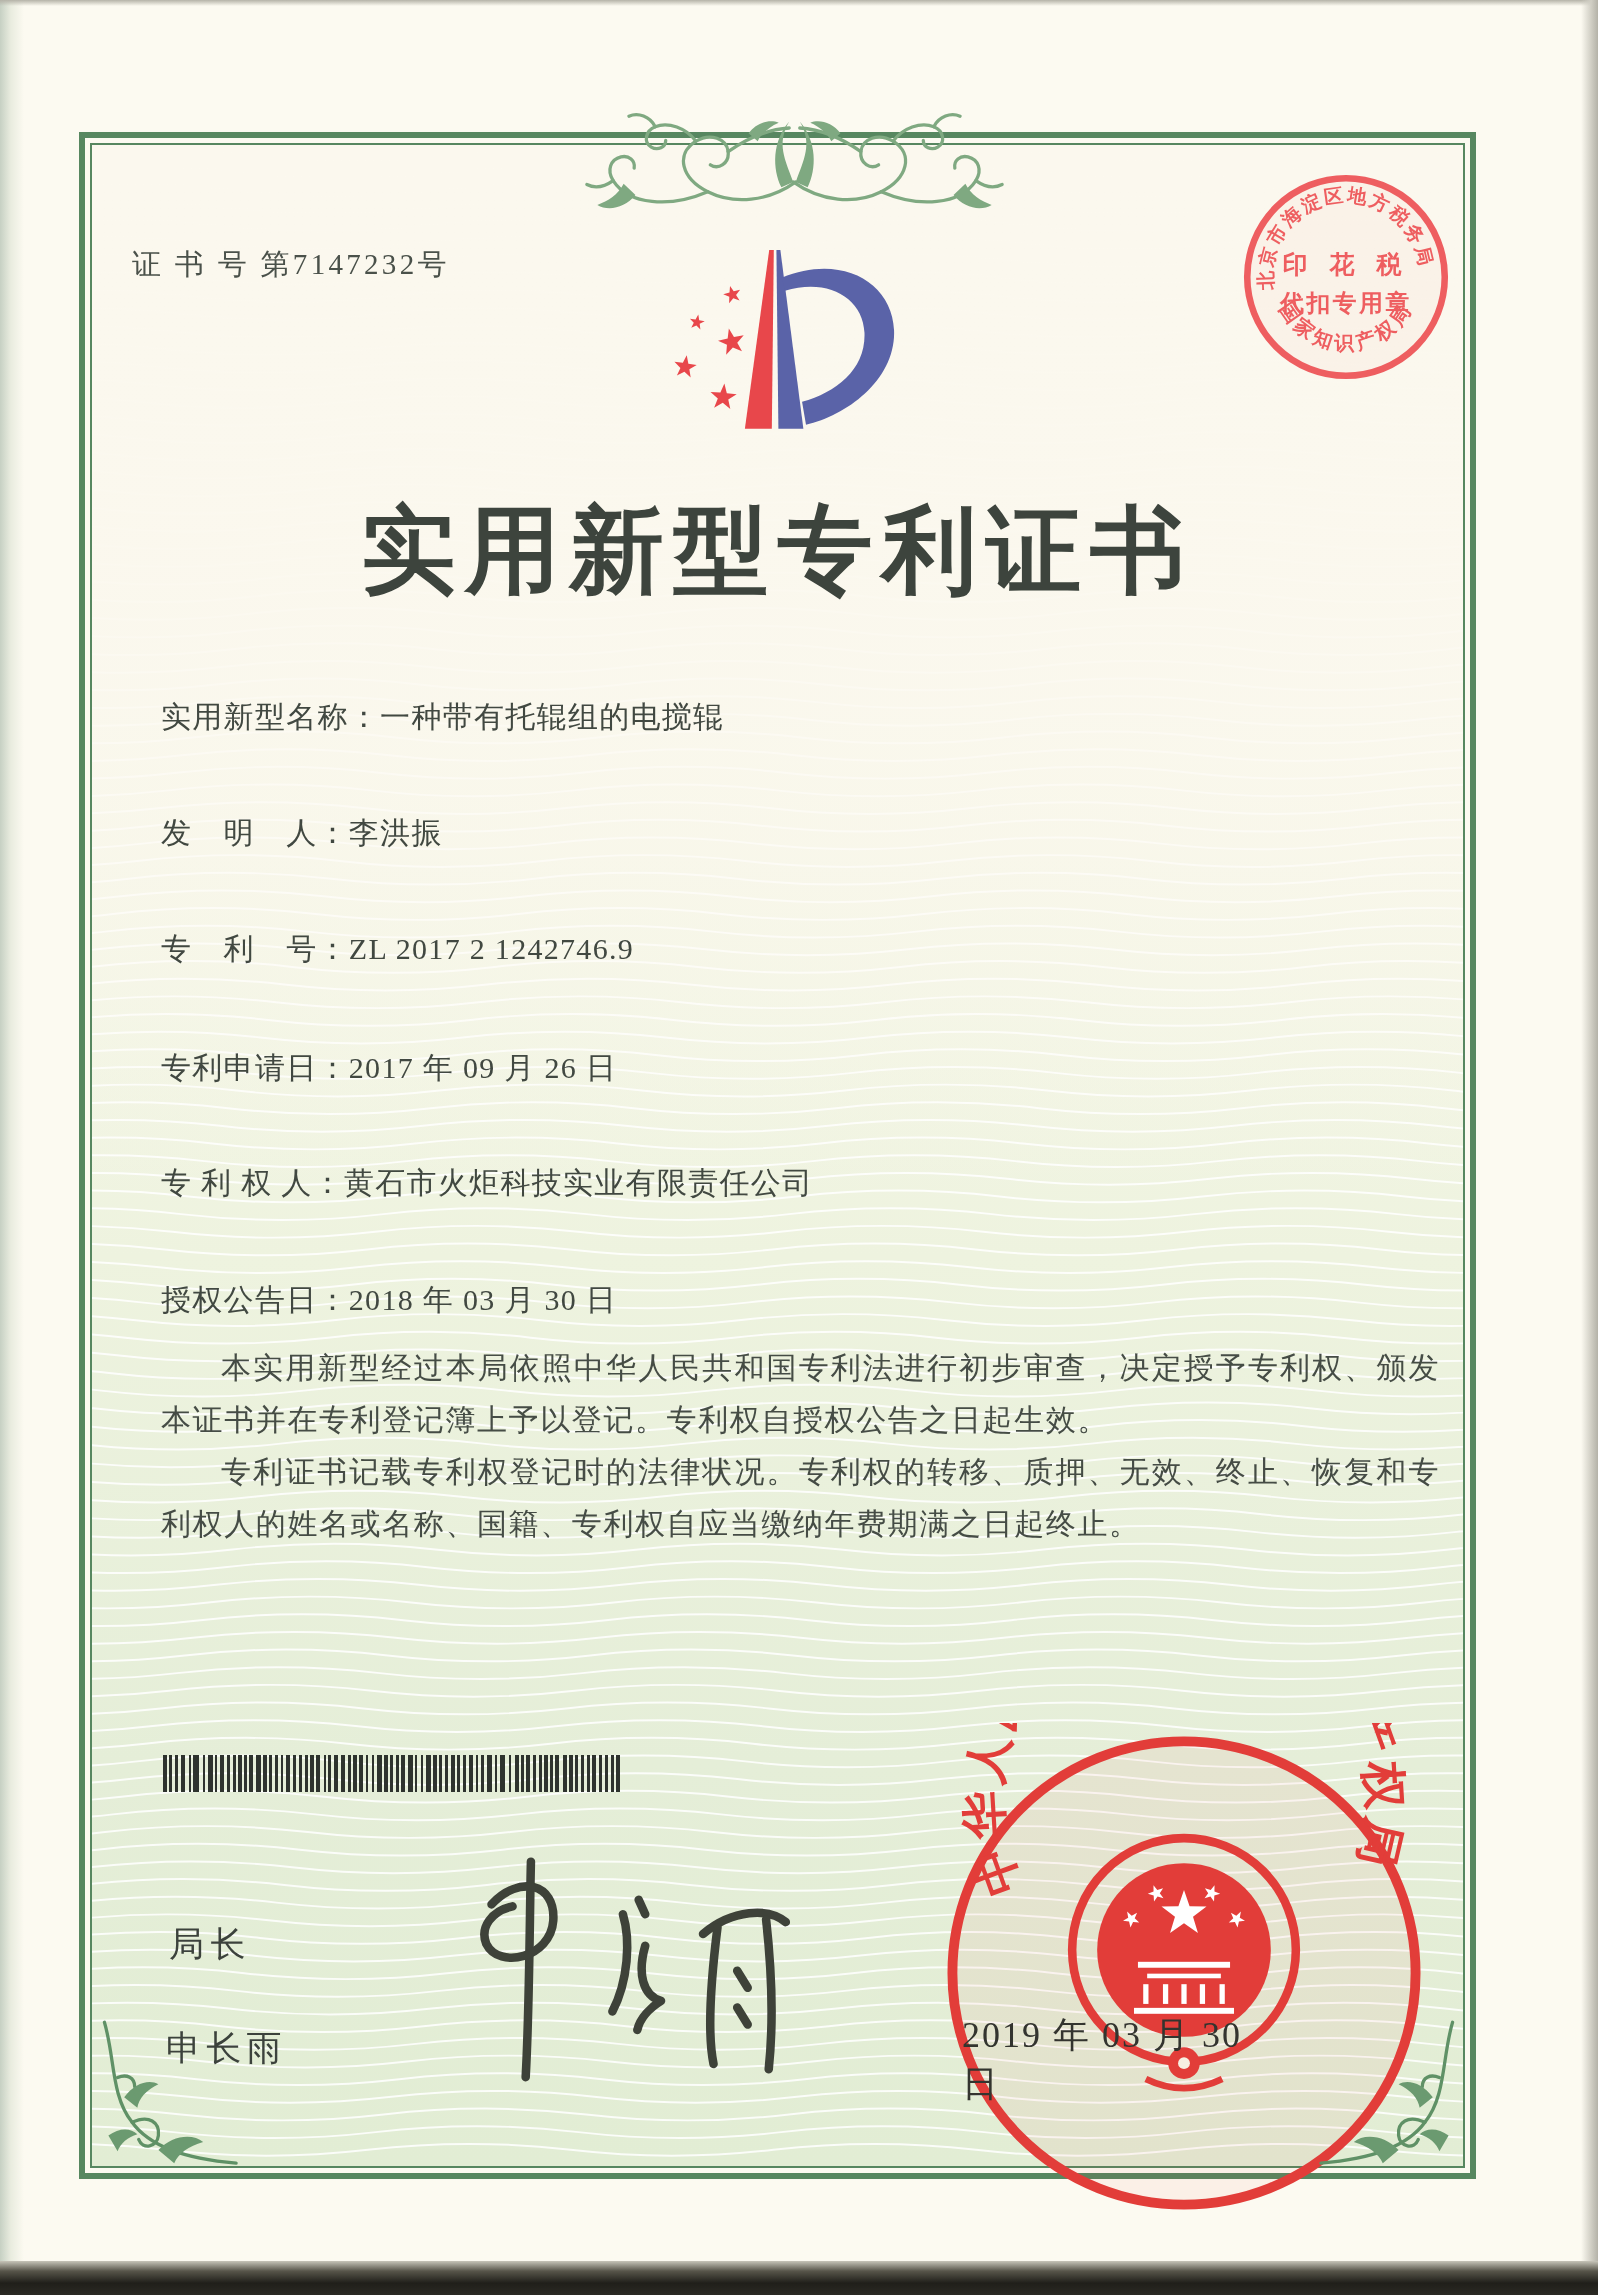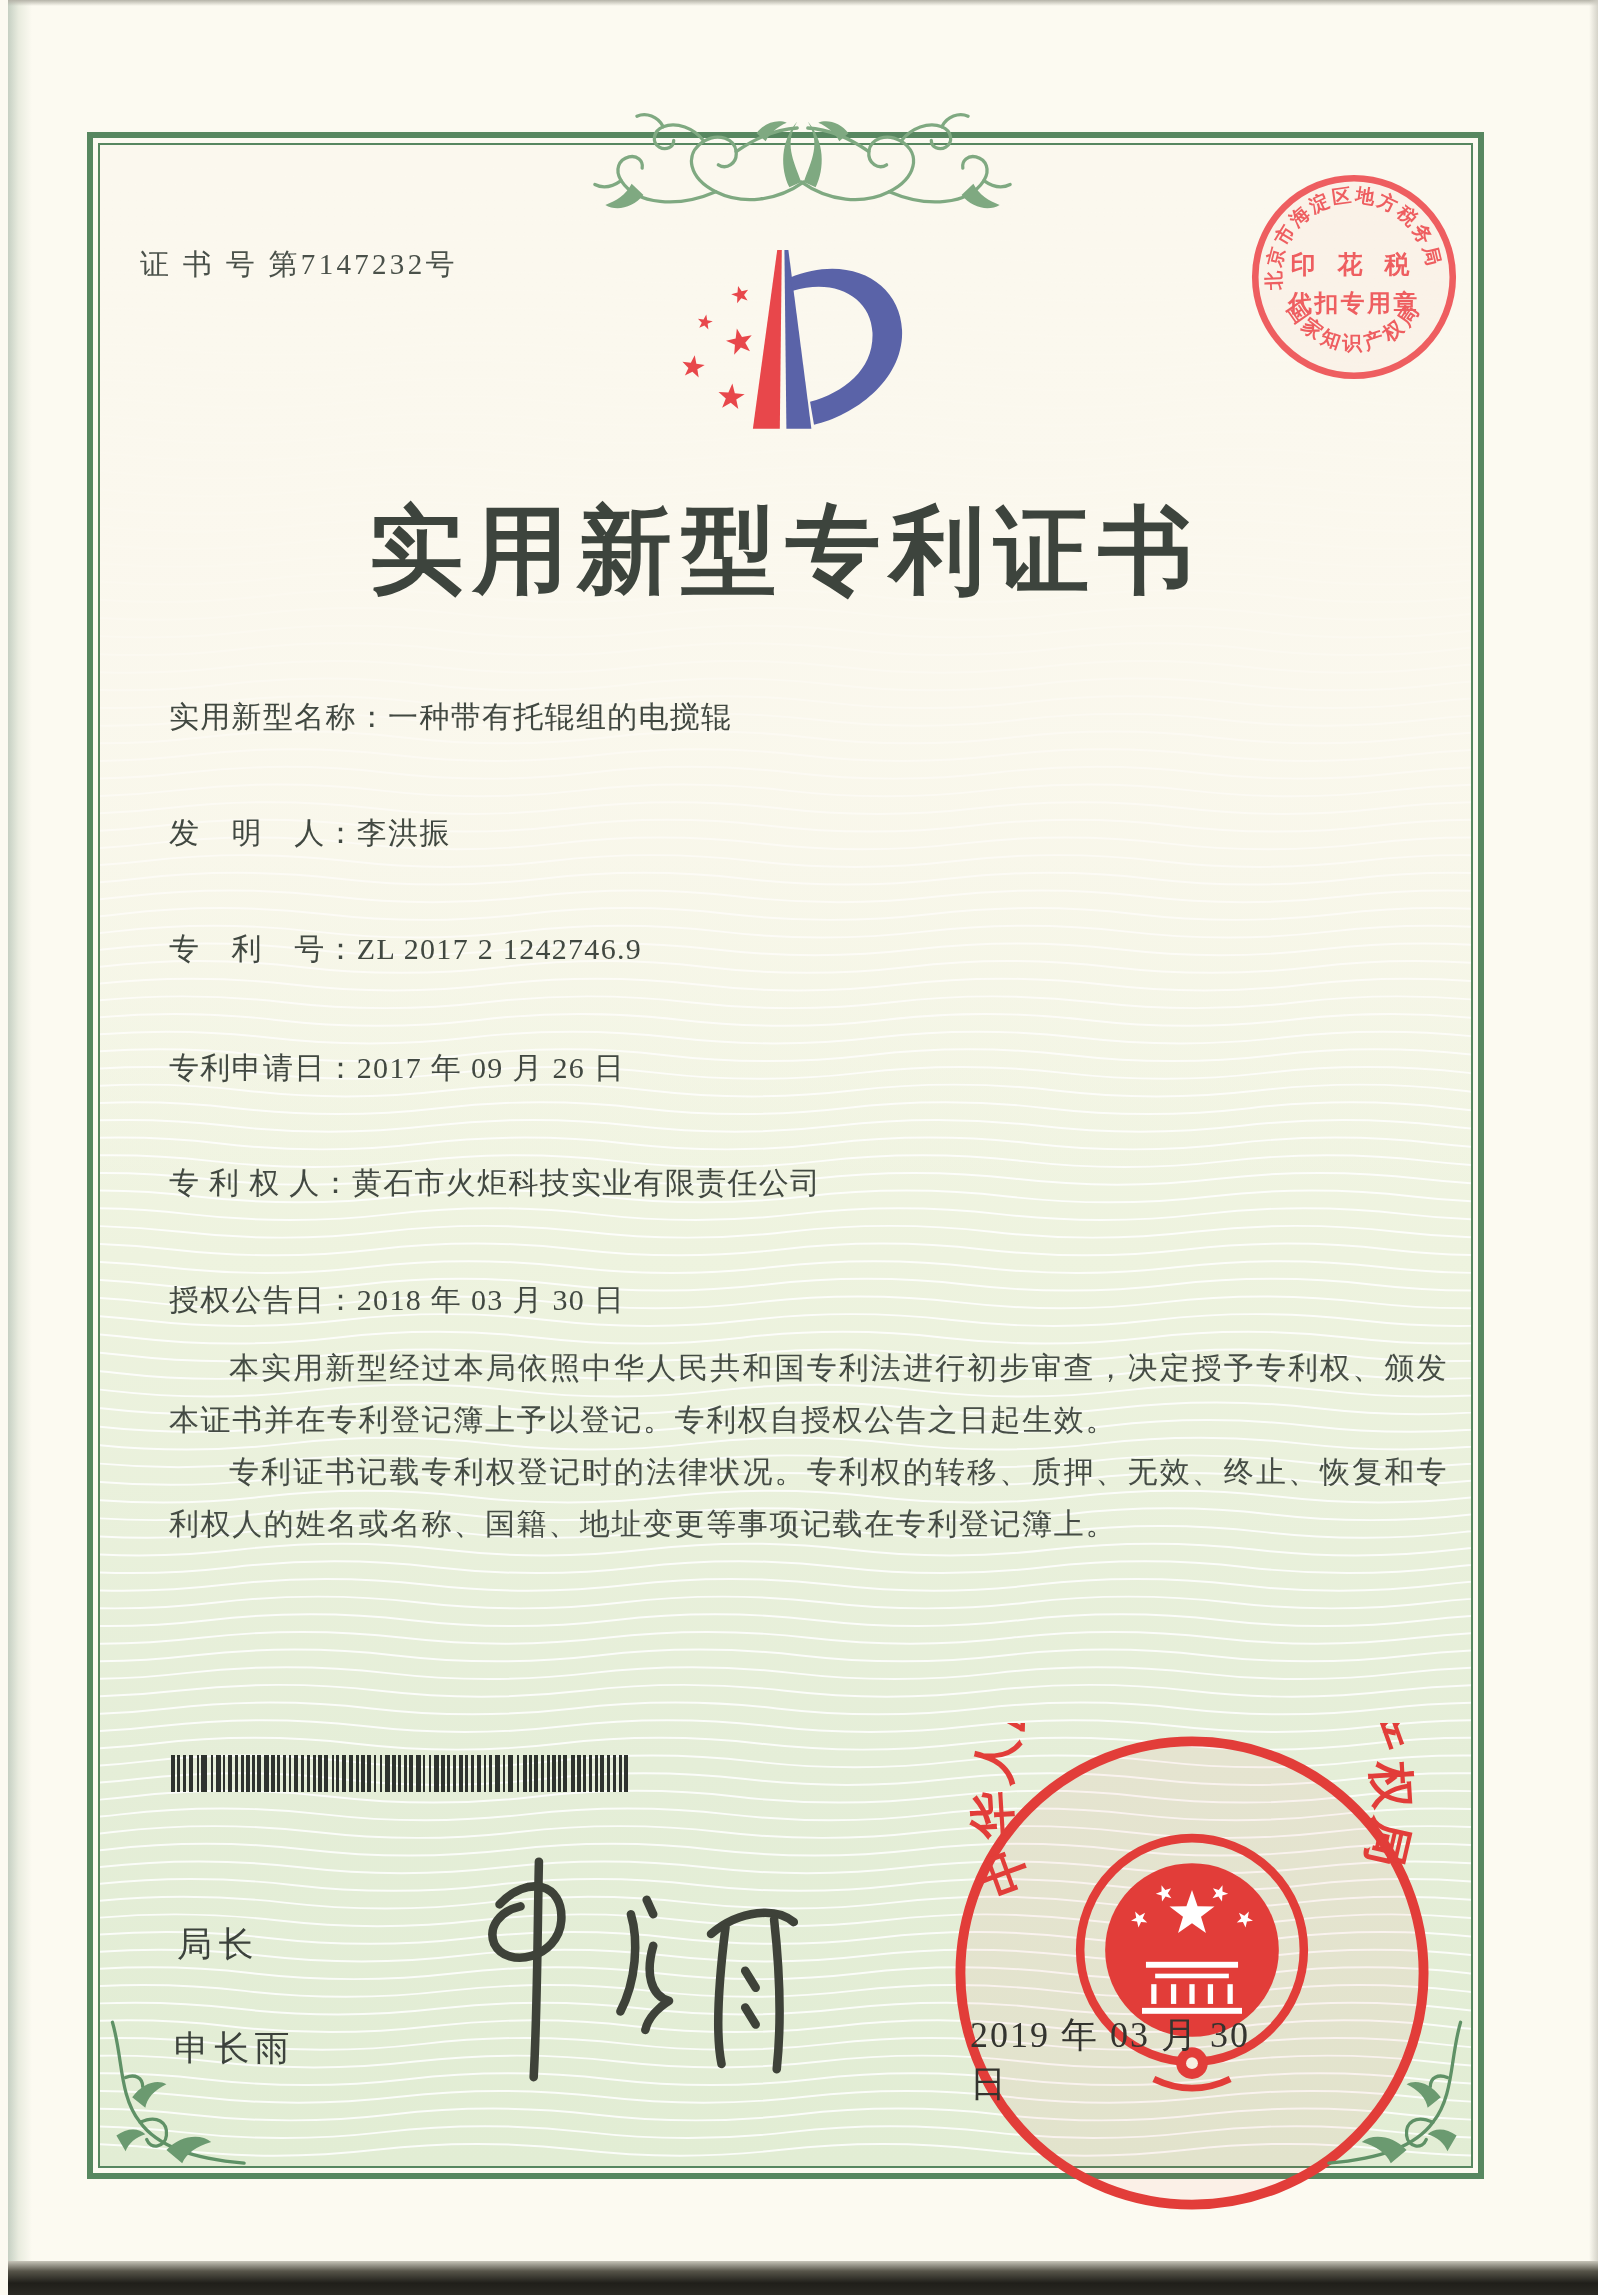--- a/index.html
+++ b/index.html
@@ -44,21 +44,21 @@
   .footer{left:270px;top:2113px;width:888px;text-align:center;font-size:27px;
           letter-spacing:2.6px;color:#4a514a;}
   .logo-svg{left:668px;top:217px;}
   .dragons-svg{left:551px;top:82px;z-index:2;}
   .corner-svg{z-index:2;}
   .z5{z-index:5;}
 </style>
 </head>
 <body>
 
-<div class="abs" style="left:8px;top:0;width:1286px;height:2295px;font-family:Liberation Serif, serif;">
+<div class="abs" style="left:0;top:0;width:1286px;height:2295px;font-family:Liberation Serif, serif;">
 
   <div class="abs edge-left"></div>
   <div class="abs edge-top"></div>
   <div class="abs edge-right"></div>
   <div class="abs edge-bottom"></div>
 
   <div class="abs frame-outer">
     <div class="frame-inner">
       <svg class="waves-svg" id="waves" viewBox="0 0 2098 3086">
           <path d="M -685 12 q 155 -18 310 0 t 310 0 t 310 0 t 310 0 t 310 0 t 310 0 t 310 0 t 310 0 t 310 0 t 310 0 t 310 0 M -698 39 q 155 -18 310 0 t 310 0 t 310 0 t 310 0 t 310 0 t 310 0 t 310 0 t 310 0 t 310 0 t 310 0 t 310 0 M -710 66 q 155 -18 310 0 t 310 0 t 310 0 t 310 0 t 310 0 t 310 0 t 310 0 t 310 0 t 310 0 t 310 0 t 310 0 M -722 93 q 155 -18 310 0 t 310 0 t 310 0 t 310 0 t 310 0 t 310 0 t 310 0 t 310 0 t 310 0 t 310 0 t 310 0 M -734 120 q 155 -18 310 0 t 310 0 t 310 0 t 310 0 t 310 0 t 310 0 t 310 0 t 310 0 t 310 0 t 310 0 t 310 0 M -746 147 q 155 -18 310 0 t 310 0 t 310 0 t 310 0 t 310 0 t 310 0 t 310 0 t 310 0 t 310 0 t 310 0 t 310 0 M -758 174 q 155 -18 310 0 t 310 0 t 310 0 t 310 0 t 310 0 t 310 0 t 310 0 t 310 0 t 310 0 t 310 0 t 310 0 M -770 201 q 155 -18 310 0 t 310 0 t 310 0 t 310 0 t 310 0 t 310 0 t 310 0 t 310 0 t 310 0 t 310 0 t 310 0 M -783 228 q 155 -18 310 0 t 310 0 t 310 0 t 310 0 t 310 0 t 310 0 t 310 0 t 310 0 t 310 0 t 310 0 t 310 0 M -795 255 q 155 -18 310 0 t 310 0 t 310 0 t 310 0 t 310 0 t 310 0 t 310 0 t 310 0 t 310 0 t 310 0 t 310 0 M -807 282 q 155 -18 310 0 t 310 0 t 310 0 t 310 0 t 310 0 t 310 0 t 310 0 t 310 0 t 310 0 t 310 0 t 310 0 M -819 309 q 155 -18 310 0 t 310 0 t 310 0 t 310 0 t 310 0 t 310 0 t 310 0 t 310 0 t 310 0 t 310 0 t 310 0 M -831 336 q 155 -18 310 0 t 310 0 t 310 0 t 310 0 t 310 0 t 310 0 t 310 0 t 310 0 t 310 0 t 310 0 t 310 0 M -843 363 q 155 -18 310 0 t 310 0 t 310 0 t 310 0 t 310 0 t 310 0 t 310 0 t 310 0 t 310 0 t 310 0 t 310 0 M -856 390 q 155 -18 310 0 t 310 0 t 310 0 t 310 0 t 310 0 t 310 0 t 310 0 t 310 0 t 310 0 t 310 0 t 310 0 M -868 417 q 155 -18 310 0 t 310 0 t 310 0 t 310 0 t 310 0 t 310 0 t 310 0 t 310 0 t 310 0 t 310 0 t 310 0 M -880 444 q 155 -18 310 0 t 310 0 t 310 0 t 310 0 t 310 0 t 310 0 t 310 0 t 310 0 t 310 0 t 310 0 t 310 0 M -892 471 q 155 -18 310 0 t 310 0 t 310 0 t 310 0 t 310 0 t 310 0 t 310 0 t 310 0 t 310 0 t 310 0 t 310 0 M -904 498 q 155 -18 310 0 t 310 0 t 310 0 t 310 0 t 310 0 t 310 0 t 310 0 t 310 0 t 310 0 t 310 0 t 310 0 M -916 525 q 155 -18 310 0 t 310 0 t 310 0 t 310 0 t 310 0 t 310 0 t 310 0 t 310 0 t 310 0 t 310 0 t 310 0 M -928 552 q 155 -18 310 0 t 310 0 t 310 0 t 310 0 t 310 0 t 310 0 t 310 0 t 310 0 t 310 0 t 310 0 t 310 0 M -941 579 q 155 -18 310 0 t 310 0 t 310 0 t 310 0 t 310 0 t 310 0 t 310 0 t 310 0 t 310 0 t 310 0 t 310 0 M -953 606 q 155 -18 310 0 t 310 0 t 310 0 t 310 0 t 310 0 t 310 0 t 310 0 t 310 0 t 310 0 t 310 0 t 310 0 M -965 633 q 155 -18 310 0 t 310 0 t 310 0 t 310 0 t 310 0 t 310 0 t 310 0 t 310 0 t 310 0 t 310 0 t 310 0 M -977 660 q 155 -18 310 0 t 310 0 t 310 0 t 310 0 t 310 0 t 310 0 t 310 0 t 310 0 t 310 0 t 310 0 t 310 0 M -989 687 q 155 -18 310 0 t 310 0 t 310 0 t 310 0 t 310 0 t 310 0 t 310 0 t 310 0 t 310 0 t 310 0 t 310 0 M -1001 714 q 155 -18 310 0 t 310 0 t 310 0 t 310 0 t 310 0 t 310 0 t 310 0 t 310 0 t 310 0 t 310 0 t 310 0 M -1013 741 q 155 -18 310 0 t 310 0 t 310 0 t 310 0 t 310 0 t 310 0 t 310 0 t 310 0 t 310 0 t 310 0 t 310 0 M -1026 768 q 155 -18 310 0 t 310 0 t 310 0 t 310 0 t 310 0 t 310 0 t 310 0 t 310 0 t 310 0 t 310 0 t 310 0 M -1038 795 q 155 -18 310 0 t 310 0 t 310 0 t 310 0 t 310 0 t 310 0 t 310 0 t 310 0 t 310 0 t 310 0 t 310 0 M -1050 822 q 155 -18 310 0 t 310 0 t 310 0 t 310 0 t 310 0 t 310 0 t 310 0 t 310 0 t 310 0 t 310 0 t 310 0 M -1062 849 q 155 -18 310 0 t 310 0 t 310 0 t 310 0 t 310 0 t 310 0 t 310 0 t 310 0 t 310 0 t 310 0 t 310 0 M -1074 876 q 155 -18 310 0 t 310 0 t 310 0 t 310 0 t 310 0 t 310 0 t 310 0 t 310 0 t 310 0 t 310 0 t 310 0 M -1086 903 q 155 -18 310 0 t 310 0 t 310 0 t 310 0 t 310 0 t 310 0 t 310 0 t 310 0 t 310 0 t 310 0 t 310 0 M -1099 930 q 155 -18 310 0 t 310 0 t 310 0 t 310 0 t 310 0 t 310 0 t 310 0 t 310 0 t 310 0 t 310 0 t 310 0 M -1111 957 q 155 -18 310 0 t 310 0 t 310 0 t 310 0 t 310 0 t 310 0 t 310 0 t 310 0 t 310 0 t 310 0 t 310 0 M -1123 984 q 155 -18 310 0 t 310 0 t 310 0 t 310 0 t 310 0 t 310 0 t 310 0 t 310 0 t 310 0 t 310 0 t 310 0 M -1135 1011 q 155 -18 310 0 t 310 0 t 310 0 t 310 0 t 310 0 t 310 0 t 310 0 t 310 0 t 310 0 t 310 0 t 310 0 M -1147 1038 q 155 -18 310 0 t 310 0 t 310 0 t 310 0 t 310 0 t 310 0 t 310 0 t 310 0 t 310 0 t 310 0 t 310 0 M -1159 1065 q 155 -18 310 0 t 310 0 t 310 0 t 310 0 t 310 0 t 310 0 t 310 0 t 310 0 t 310 0 t 310 0 t 310 0 M -1171 1092 q 155 -18 310 0 t 310 0 t 310 0 t 310 0 t 310 0 t 310 0 t 310 0 t 310 0 t 310 0 t 310 0 t 310 0 M -1184 1119 q 155 -18 310 0 t 310 0 t 310 0 t 310 0 t 310 0 t 310 0 t 310 0 t 310 0 t 310 0 t 310 0 t 310 0 M -1196 1146 q 155 -18 310 0 t 310 0 t 310 0 t 310 0 t 310 0 t 310 0 t 310 0 t 310 0 t 310 0 t 310 0 t 310 0 M -1208 1173 q 155 -18 310 0 t 310 0 t 310 0 t 310 0 t 310 0 t 310 0 t 310 0 t 310 0 t 310 0 t 310 0 t 310 0 M -1220 1200 q 155 -18 310 0 t 310 0 t 310 0 t 310 0 t 310 0 t 310 0 t 310 0 t 310 0 t 310 0 t 310 0 t 310 0 M -1232 1227 q 155 -18 310 0 t 310 0 t 310 0 t 310 0 t 310 0 t 310 0 t 310 0 t 310 0 t 310 0 t 310 0 t 310 0 M -1244 1254 q 155 -18 310 0 t 310 0 t 310 0 t 310 0 t 310 0 t 310 0 t 310 0 t 310 0 t 310 0 t 310 0 t 310 0 M -1256 1281 q 155 -18 310 0 t 310 0 t 310 0 t 310 0 t 310 0 t 310 0 t 310 0 t 310 0 t 310 0 t 310 0 t 310 0 M -1269 1308 q 155 -18 310 0 t 310 0 t 310 0 t 310 0 t 310 0 t 310 0 t 310 0 t 310 0 t 310 0 t 310 0 t 310 0 M -1281 1335 q 155 -18 310 0 t 310 0 t 310 0 t 310 0 t 310 0 t 310 0 t 310 0 t 310 0 t 310 0 t 310 0 t 310 0 M -1293 1362 q 155 -18 310 0 t 310 0 t 310 0 t 310 0 t 310 0 t 310 0 t 310 0 t 310 0 t 310 0 t 310 0 t 310 0 M -685 1389 q 155 -18 310 0 t 310 0 t 310 0 t 310 0 t 310 0 t 310 0 t 310 0 t 310 0 t 310 0 t 310 0 t 310 0 M -697 1416 q 155 -18 310 0 t 310 0 t 310 0 t 310 0 t 310 0 t 310 0 t 310 0 t 310 0 t 310 0 t 310 0 t 310 0 M -709 1443 q 155 -18 310 0 t 310 0 t 310 0 t 310 0 t 310 0 t 310 0 t 310 0 t 310 0 t 310 0 t 310 0 t 310 0 M -722 1470 q 155 -18 310 0 t 310 0 t 310 0 t 310 0 t 310 0 t 310 0 t 310 0 t 310 0 t 310 0 t 310 0 t 310 0 M -734 1497 q 155 -18 310 0 t 310 0 t 310 0 t 310 0 t 310 0 t 310 0 t 310 0 t 310 0 t 310 0 t 310 0 t 310 0 M -746 1524 q 155 -18 310 0 t 310 0 t 310 0 t 310 0 t 310 0 t 310 0 t 310 0 t 310 0 t 310 0 t 310 0 t 310 0 M -758 1551 q 155 -18 310 0 t 310 0 t 310 0 t 310 0 t 310 0 t 310 0 t 310 0 t 310 0 t 310 0 t 310 0 t 310 0 M -770 1578 q 155 -18 310 0 t 310 0 t 310 0 t 310 0 t 310 0 t 310 0 t 310 0 t 310 0 t 310 0 t 310 0 t 310 0 M -782 1605 q 155 -18 310 0 t 310 0 t 310 0 t 310 0 t 310 0 t 310 0 t 310 0 t 310 0 t 310 0 t 310 0 t 310 0 M -794 1632 q 155 -18 310 0 t 310 0 t 310 0 t 310 0 t 310 0 t 310 0 t 310 0 t 310 0 t 310 0 t 310 0 t 310 0 M -807 1659 q 155 -18 310 0 t 310 0 t 310 0 t 310 0 t 310 0 t 310 0 t 310 0 t 310 0 t 310 0 t 310 0 t 310 0 M -819 1686 q 155 -18 310 0 t 310 0 t 310 0 t 310 0 t 310 0 t 310 0 t 310 0 t 310 0 t 310 0 t 310 0 t 310 0 M -831 1713 q 155 -18 310 0 t 310 0 t 310 0 t 310 0 t 310 0 t 310 0 t 310 0 t 310 0 t 310 0 t 310 0 t 310 0 M -843 1740 q 155 -18 310 0 t 310 0 t 310 0 t 310 0 t 310 0 t 310 0 t 310 0 t 310 0 t 310 0 t 310 0 t 310 0 M -855 1767 q 155 -18 310 0 t 310 0 t 310 0 t 310 0 t 310 0 t 310 0 t 310 0 t 310 0 t 310 0 t 310 0 t 310 0 M -867 1794 q 155 -18 310 0 t 310 0 t 310 0 t 310 0 t 310 0 t 310 0 t 310 0 t 310 0 t 310 0 t 310 0 t 310 0 M -879 1821 q 155 -18 310 0 t 310 0 t 310 0 t 310 0 t 310 0 t 310 0 t 310 0 t 310 0 t 310 0 t 310 0 t 310 0 M -892 1848 q 155 -18 310 0 t 310 0 t 310 0 t 310 0 t 310 0 t 310 0 t 310 0 t 310 0 t 310 0 t 310 0 t 310 0 M -904 1875 q 155 -18 310 0 t 310 0 t 310 0 t 310 0 t 310 0 t 310 0 t 310 0 t 310 0 t 310 0 t 310 0 t 310 0 M -916 1902 q 155 -18 310 0 t 310 0 t 310 0 t 310 0 t 310 0 t 310 0 t 310 0 t 310 0 t 310 0 t 310 0 t 310 0 M -928 1929 q 155 -18 310 0 t 310 0 t 310 0 t 310 0 t 310 0 t 310 0 t 310 0 t 310 0 t 310 0 t 310 0 t 310 0 M -940 1956 q 155 -18 310 0 t 310 0 t 310 0 t 310 0 t 310 0 t 310 0 t 310 0 t 310 0 t 310 0 t 310 0 t 310 0 M -952 1983 q 155 -18 310 0 t 310 0 t 310 0 t 310 0 t 310 0 t 310 0 t 310 0 t 310 0 t 310 0 t 310 0 t 310 0 M -965 2010 q 155 -18 310 0 t 310 0 t 310 0 t 310 0 t 310 0 t 310 0 t 310 0 t 310 0 t 310 0 t 310 0 t 310 0 M -977 2037 q 155 -18 310 0 t 310 0 t 310 0 t 310 0 t 310 0 t 310 0 t 310 0 t 310 0 t 310 0 t 310 0 t 310 0 M -989 2064 q 155 -18 310 0 t 310 0 t 310 0 t 310 0 t 310 0 t 310 0 t 310 0 t 310 0 t 310 0 t 310 0 t 310 0 M -1001 2091 q 155 -18 310 0 t 310 0 t 310 0 t 310 0 t 310 0 t 310 0 t 310 0 t 310 0 t 310 0 t 310 0 t 310 0 M -1013 2118 q 155 -18 310 0 t 310 0 t 310 0 t 310 0 t 310 0 t 310 0 t 310 0 t 310 0 t 310 0 t 310 0 t 310 0 M -1025 2145 q 155 -18 310 0 t 310 0 t 310 0 t 310 0 t 310 0 t 310 0 t 310 0 t 310 0 t 310 0 t 310 0 t 310 0 M -1037 2172 q 155 -18 310 0 t 310 0 t 310 0 t 310 0 t 310 0 t 310 0 t 310 0 t 310 0 t 310 0 t 310 0 t 310 0 M -1050 2199 q 155 -18 310 0 t 310 0 t 310 0 t 310 0 t 310 0 t 310 0 t 310 0 t 310 0 t 310 0 t 310 0 t 310 0 M -1062 2226 q 155 -18 310 0 t 310 0 t 310 0 t 310 0 t 310 0 t 310 0 t 310 0 t 310 0 t 310 0 t 310 0 t 310 0 M -1074 2253 q 155 -18 310 0 t 310 0 t 310 0 t 310 0 t 310 0 t 310 0 t 310 0 t 310 0 t 310 0 t 310 0 t 310 0 M -1086 2280 q 155 -18 310 0 t 310 0 t 310 0 t 310 0 t 310 0 t 310 0 t 310 0 t 310 0 t 310 0 t 310 0 t 310 0 M -1098 2307 q 155 -18 310 0 t 310 0 t 310 0 t 310 0 t 310 0 t 310 0 t 310 0 t 310 0 t 310 0 t 310 0 t 310 0 M -1110 2334 q 155 -18 310 0 t 310 0 t 310 0 t 310 0 t 310 0 t 310 0 t 310 0 t 310 0 t 310 0 t 310 0 t 310 0 M -1122 2361 q 155 -18 310 0 t 310 0 t 310 0 t 310 0 t 310 0 t 310 0 t 310 0 t 310 0 t 310 0 t 310 0 t 310 0 M -1135 2388 q 155 -18 310 0 t 310 0 t 310 0 t 310 0 t 310 0 t 310 0 t 310 0 t 310 0 t 310 0 t 310 0 t 310 0 M -1147 2415 q 155 -18 310 0 t 310 0 t 310 0 t 310 0 t 310 0 t 310 0 t 310 0 t 310 0 t 310 0 t 310 0 t 310 0 M -1159 2442 q 155 -18 310 0 t 310 0 t 310 0 t 310 0 t 310 0 t 310 0 t 310 0 t 310 0 t 310 0 t 310 0 t 310 0 M -1171 2469 q 155 -18 310 0 t 310 0 t 310 0 t 310 0 t 310 0 t 310 0 t 310 0 t 310 0 t 310 0 t 310 0 t 310 0 M -1183 2496 q 155 -18 310 0 t 310 0 t 310 0 t 310 0 t 310 0 t 310 0 t 310 0 t 310 0 t 310 0 t 310 0 t 310 0 M -1195 2523 q 155 -18 310 0 t 310 0 t 310 0 t 310 0 t 310 0 t 310 0 t 310 0 t 310 0 t 310 0 t 310 0 t 310 0 M -1208 2550 q 155 -18 310 0 t 310 0 t 310 0 t 310 0 t 310 0 t 310 0 t 310 0 t 310 0 t 310 0 t 310 0 t 310 0 M -1220 2577 q 155 -18 310 0 t 310 0 t 310 0 t 310 0 t 310 0 t 310 0 t 310 0 t 310 0 t 310 0 t 310 0 t 310 0 M -1232 2604 q 155 -18 310 0 t 310 0 t 310 0 t 310 0 t 310 0 t 310 0 t 310 0 t 310 0 t 310 0 t 310 0 t 310 0 M -1244 2631 q 155 -18 310 0 t 310 0 t 310 0 t 310 0 t 310 0 t 310 0 t 310 0 t 310 0 t 310 0 t 310 0 t 310 0 M -1256 2658 q 155 -18 310 0 t 310 0 t 310 0 t 310 0 t 310 0 t 310 0 t 310 0 t 310 0 t 310 0 t 310 0 t 310 0 M -1268 2685 q 155 -18 310 0 t 310 0 t 310 0 t 310 0 t 310 0 t 310 0 t 310 0 t 310 0 t 310 0 t 310 0 t 310 0 M -1280 2712 q 155 -18 310 0 t 310 0 t 310 0 t 310 0 t 310 0 t 310 0 t 310 0 t 310 0 t 310 0 t 310 0 t 310 0 M -1293 2739 q 155 -18 310 0 t 310 0 t 310 0 t 310 0 t 310 0 t 310 0 t 310 0 t 310 0 t 310 0 t 310 0 t 310 0 M -685 2766 q 155 -18 310 0 t 310 0 t 310 0 t 310 0 t 310 0 t 310 0 t 310 0 t 310 0 t 310 0 t 310 0 t 310 0 M -697 2793 q 155 -18 310 0 t 310 0 t 310 0 t 310 0 t 310 0 t 310 0 t 310 0 t 310 0 t 310 0 t 310 0 t 310 0 M -709 2820 q 155 -18 310 0 t 310 0 t 310 0 t 310 0 t 310 0 t 310 0 t 310 0 t 310 0 t 310 0 t 310 0 t 310 0 M -721 2847 q 155 -18 310 0 t 310 0 t 310 0 t 310 0 t 310 0 t 310 0 t 310 0 t 310 0 t 310 0 t 310 0 t 310 0 M -733 2874 q 155 -18 310 0 t 310 0 t 310 0 t 310 0 t 310 0 t 310 0 t 310 0 t 310 0 t 310 0 t 310 0 t 310 0 M -745 2901 q 155 -18 310 0 t 310 0 t 310 0 t 310 0 t 310 0 t 310 0 t 310 0 t 310 0 t 310 0 t 310 0 t 310 0 M -758 2928 q 155 -18 310 0 t 310 0 t 310 0 t 310 0 t 310 0 t 310 0 t 310 0 t 310 0 t 310 0 t 310 0 t 310 0 M -770 2955 q 155 -18 310 0 t 310 0 t 310 0 t 310 0 t 310 0 t 310 0 t 310 0 t 310 0 t 310 0 t 310 0 t 310 0 M -782 2982 q 155 -18 310 0 t 310 0 t 310 0 t 310 0 t 310 0 t 310 0 t 310 0 t 310 0 t 310 0 t 310 0 t 310 0 M -794 3009 q 155 -18 310 0 t 310 0 t 310 0 t 310 0 t 310 0 t 310 0 t 310 0 t 310 0 t 310 0 t 310 0 t 310 0 M -806 3036 q 155 -18 310 0 t 310 0 t 310 0 t 310 0 t 310 0 t 310 0 t 310 0 t 310 0 t 310 0 t 310 0 t 310 0 M -818 3063 q 155 -18 310 0 t 310 0 t 310 0 t 310 0 t 310 0 t 310 0 t 310 0 t 310 0 t 310 0 t 310 0 t 310 0 " fill="none" stroke="#ffffff" stroke-width="3" opacity="0.85"></path>
@@ -118,21 +118,21 @@
 
   <div class="abs field f0">实用新型名称：一种带有托辊组的电搅辊</div>
   <div class="abs field f1">发　明　人：李洪振</div>
   <div class="abs field f2">专　利　号：ZL 2017 2 1242746.9</div>
   <div class="abs field f3">专利申请日：2017 年 09 月 26 日</div>
   <div class="abs field f4">专 利 权 人：黄石市火炬科技实业有限责任公司</div>
   <div class="abs field f5">授权公告日：2018 年 03 月 30 日</div>
 
   <div class="abs paras">
     <p>本实用新型经过本局依照中华人民共和国专利法进行初步审查，决定授予专利权、颁发本证书并在专利登记簿上予以登记。专利权自授权公告之日起生效。</p>
-    <p>专利证书记载专利权登记时的法律状况。专利权的转移、质押、无效、终止、恢复和专利权人的姓名或名称、国籍、地址变更等事项记载在专利登记簿上。</p>
+    <p>专利证书记载专利权登记时的法律状况。专利权的转移、质押、无效、终止、恢复和专利权人的姓名或名称、国籍、专利权自应当缴纳年费期满之日起终止。</p>
   </div>
 
   <div class="abs barcode" id="barcode"><span style="width:4.2px;background:#2e332e;"></span><span style="width:2.2px;"></span><span style="width:2.6px;background:#2e332e;"></span><span style="width:3.3px;"></span><span style="width:2.6px;background:#2e332e;"></span><span style="width:3.3px;"></span><span style="width:4.2px;background:#2e332e;"></span><span style="width:3.3px;"></span><span style="width:2.6px;background:#2e332e;"></span><span style="width:2.2px;"></span><span style="width:5.8px;background:#2e332e;"></span><span style="width:3.3px;"></span><span style="width:2.6px;background:#2e332e;"></span><span style="width:3.3px;"></span><span style="width:4.2px;background:#2e332e;"></span><span style="width:2.2px;"></span><span style="width:2.6px;background:#2e332e;"></span><span style="width:2.2px;"></span><span style="width:4.2px;background:#2e332e;"></span><span style="width:3.3px;"></span><span style="width:2.6px;background:#2e332e;"></span><span style="width:3.3px;"></span><span style="width:2.6px;background:#2e332e;"></span><span style="width:2.2px;"></span><span style="width:4.2px;background:#2e332e;"></span><span style="width:2.2px;"></span><span style="width:2.6px;background:#2e332e;"></span><span style="width:2.2px;"></span><span style="width:4.2px;background:#2e332e;"></span><span style="width:3.3px;"></span><span style="width:4.2px;background:#2e332e;"></span><span style="width:2.2px;"></span><span style="width:4.2px;background:#2e332e;"></span><span style="width:2.2px;"></span><span style="width:2.6px;background:#2e332e;"></span><span style="width:3.3px;"></span><span style="width:2.6px;background:#2e332e;"></span><span style="width:3.3px;"></span><span style="width:2.6px;background:#2e332e;"></span><span style="width:2.2px;"></span><span style="width:4.2px;background:#2e332e;"></span><span style="width:3.3px;"></span><span style="width:2.6px;background:#2e332e;"></span><span style="width:3.3px;"></span><span style="width:2.6px;background:#2e332e;"></span><span style="width:3.3px;"></span><span style="width:2.6px;background:#2e332e;"></span><span style="width:2.2px;"></span><span style="width:4.2px;background:#2e332e;"></span><span style="width:2.2px;"></span><span style="width:4.2px;background:#2e332e;"></span><span style="width:3.3px;"></span><span style="width:2.6px;background:#2e332e;"></span><span style="width:2.2px;"></span><span style="width:2.6px;background:#2e332e;"></span><span style="width:3.3px;"></span><span style="width:4.2px;background:#2e332e;"></span><span style="width:2.2px;"></span><span style="width:4.2px;background:#2e332e;"></span><span style="width:3.3px;"></span><span style="width:2.6px;background:#2e332e;"></span><span style="width:2.2px;"></span><span style="width:4.2px;background:#2e332e;"></span><span style="width:2.2px;"></span><span style="width:4.2px;background:#2e332e;"></span><span style="width:2.2px;"></span><span style="width:2.6px;background:#2e332e;"></span><span style="width:3.3px;"></span><span style="width:2.6px;background:#2e332e;"></span><span style="width:3.3px;"></span><span style="width:4.2px;background:#2e332e;"></span><span style="width:2.2px;"></span><span style="width:4.2px;background:#2e332e;"></span><span style="width:2.2px;"></span><span style="width:2.6px;background:#2e332e;"></span><span style="width:3.3px;"></span><span style="width:2.6px;background:#2e332e;"></span><span style="width:2.2px;"></span><span style="width:4.2px;background:#2e332e;"></span><span style="width:3.3px;"></span><span style="width:4.2px;background:#2e332e;"></span><span style="width:2.2px;"></span><span style="width:2.6px;background:#2e332e;"></span><span style="width:3.3px;"></span><span style="width:2.6px;background:#2e332e;"></span><span style="width:3.3px;"></span><span style="width:4.2px;background:#2e332e;"></span><span style="width:2.2px;"></span><span style="width:4.2px;background:#2e332e;"></span><span style="width:2.2px;"></span><span style="width:2.6px;background:#2e332e;"></span><span style="width:3.3px;"></span><span style="width:2.6px;background:#2e332e;"></span><span style="width:3.3px;"></span><span style="width:4.2px;background:#2e332e;"></span><span style="width:2.2px;"></span><span style="width:2.6px;background:#2e332e;"></span><span style="width:3.3px;"></span><span style="width:2.6px;background:#2e332e;"></span><span style="width:3.3px;"></span><span style="width:4.2px;background:#2e332e;"></span><span style="width:2.2px;"></span><span style="width:2.6px;background:#2e332e;"></span><span style="width:3.3px;"></span><span style="width:2.6px;background:#2e332e;"></span><span style="width:3.3px;"></span><span style="width:4.2px;background:#2e332e;"></span><span style="width:3.3px;"></span><span style="width:2.6px;background:#2e332e;"></span><span style="width:2.2px;"></span><span style="width:5.8px;background:#2e332e;"></span><span style="width:3.3px;"></span><span style="width:2.6px;background:#2e332e;"></span><span style="width:3.3px;"></span><span style="width:4.2px;background:#2e332e;"></span><span style="width:2.2px;"></span><span style="width:2.6px;background:#2e332e;"></span><span style="width:2.2px;"></span><span style="width:4.2px;background:#2e332e;"></span><span style="width:3.3px;"></span><span style="width:2.6px;background:#2e332e;"></span><span style="width:3.3px;"></span><span style="width:2.6px;background:#2e332e;"></span><span style="width:2.2px;"></span><span style="width:4.2px;background:#2e332e;"></span><span style="width:2.2px;"></span><span style="width:2.6px;background:#2e332e;"></span><span style="width:2.2px;"></span><span style="width:4.2px;background:#2e332e;"></span><span style="width:3.3px;"></span><span style="width:4.2px;background:#2e332e;"></span><span style="width:2.2px;"></span><span style="width:4.2px;background:#2e332e;"></span><span style="width:2.2px;"></span><span style="width:2.6px;background:#2e332e;"></span><span style="width:3.3px;"></span><span style="width:2.6px;background:#2e332e;"></span><span style="width:3.3px;"></span><span style="width:2.6px;background:#2e332e;"></span><span style="width:2.2px;"></span><span style="width:4.2px;background:#2e332e;"></span><span style="width:3.3px;"></span><span style="width:2.6px;background:#2e332e;"></span><span style="width:3.3px;"></span><span style="width:2.6px;background:#2e332e;"></span><span style="width:3.3px;"></span><span style="width:2.6px;background:#2e332e;"></span><span style="width:2.2px;"></span><span style="width:4.2px;background:#2e332e;"></span><span style="width:2.2px;"></span></div>
 
   <div class="abs signer-title">局长</div>
   <div class="abs signer-name">申长雨</div>
 
   <svg class="abs signature-svg z5" width="381" height="257" viewBox="0 0 580 390">
     <g stroke="#3e4239" stroke-width="13" fill="none" stroke-linecap="round" stroke-linejoin="round">
       <path d="M178 40 C 176 120 176 260 170 368"></path>

